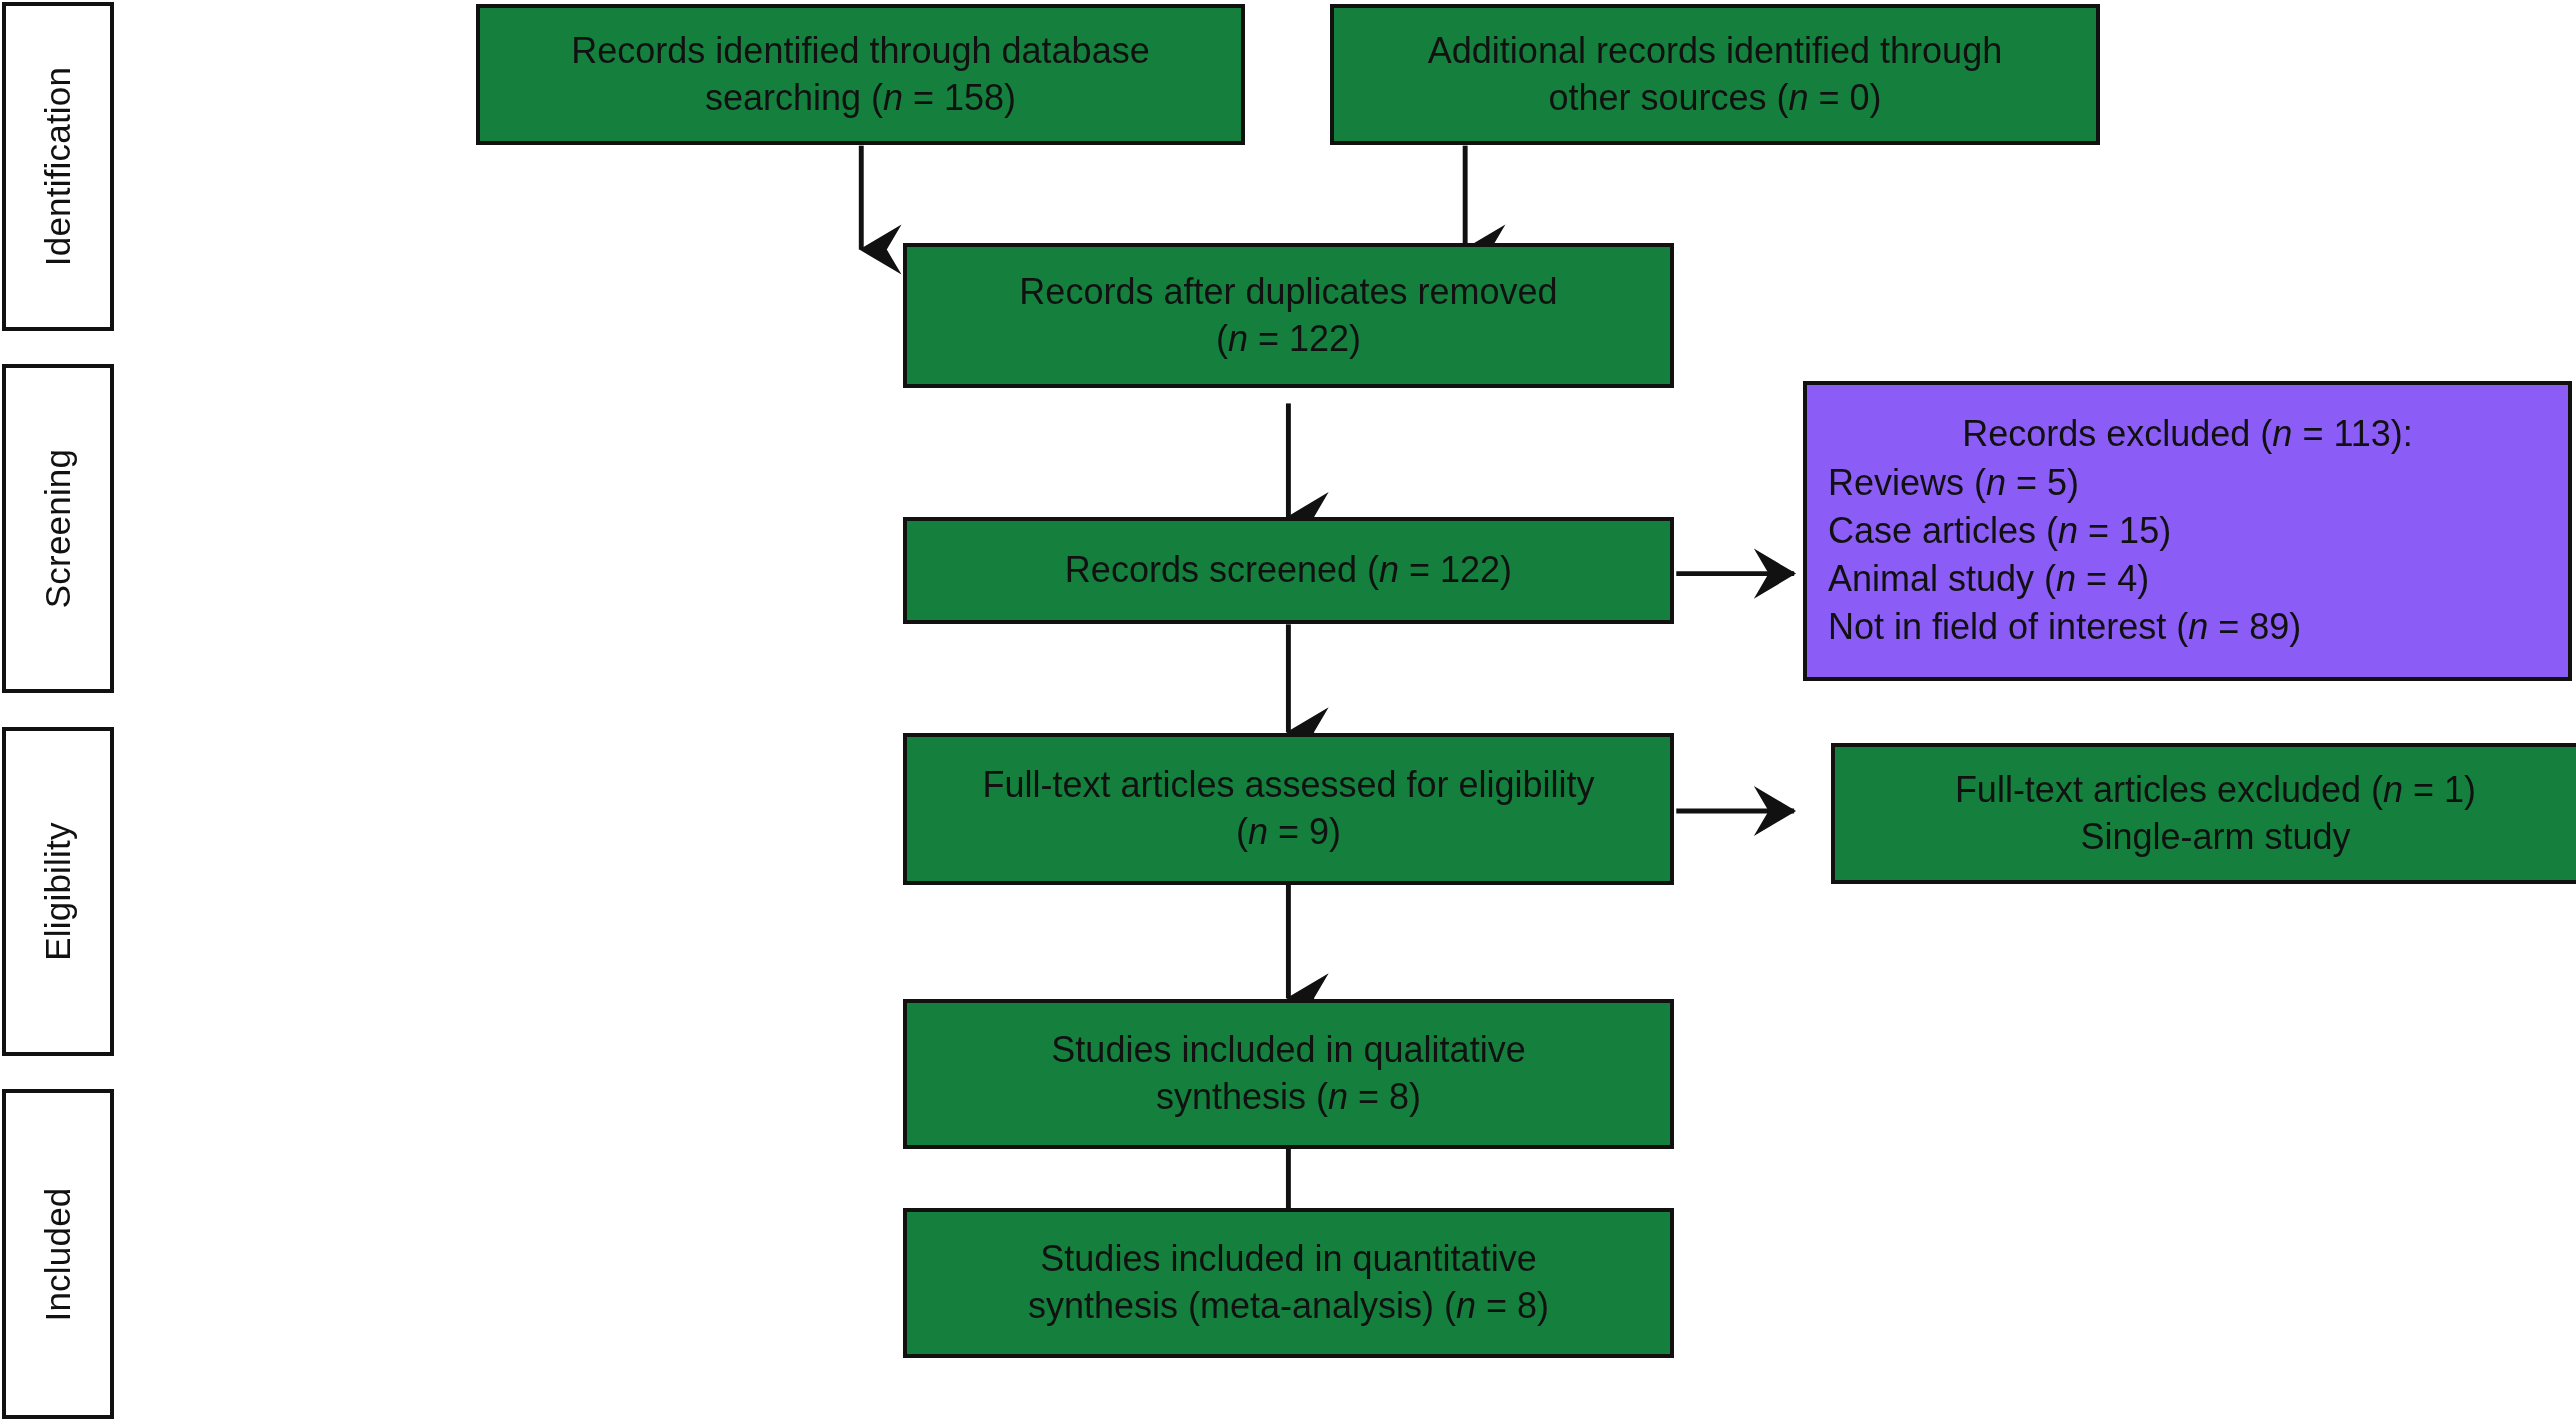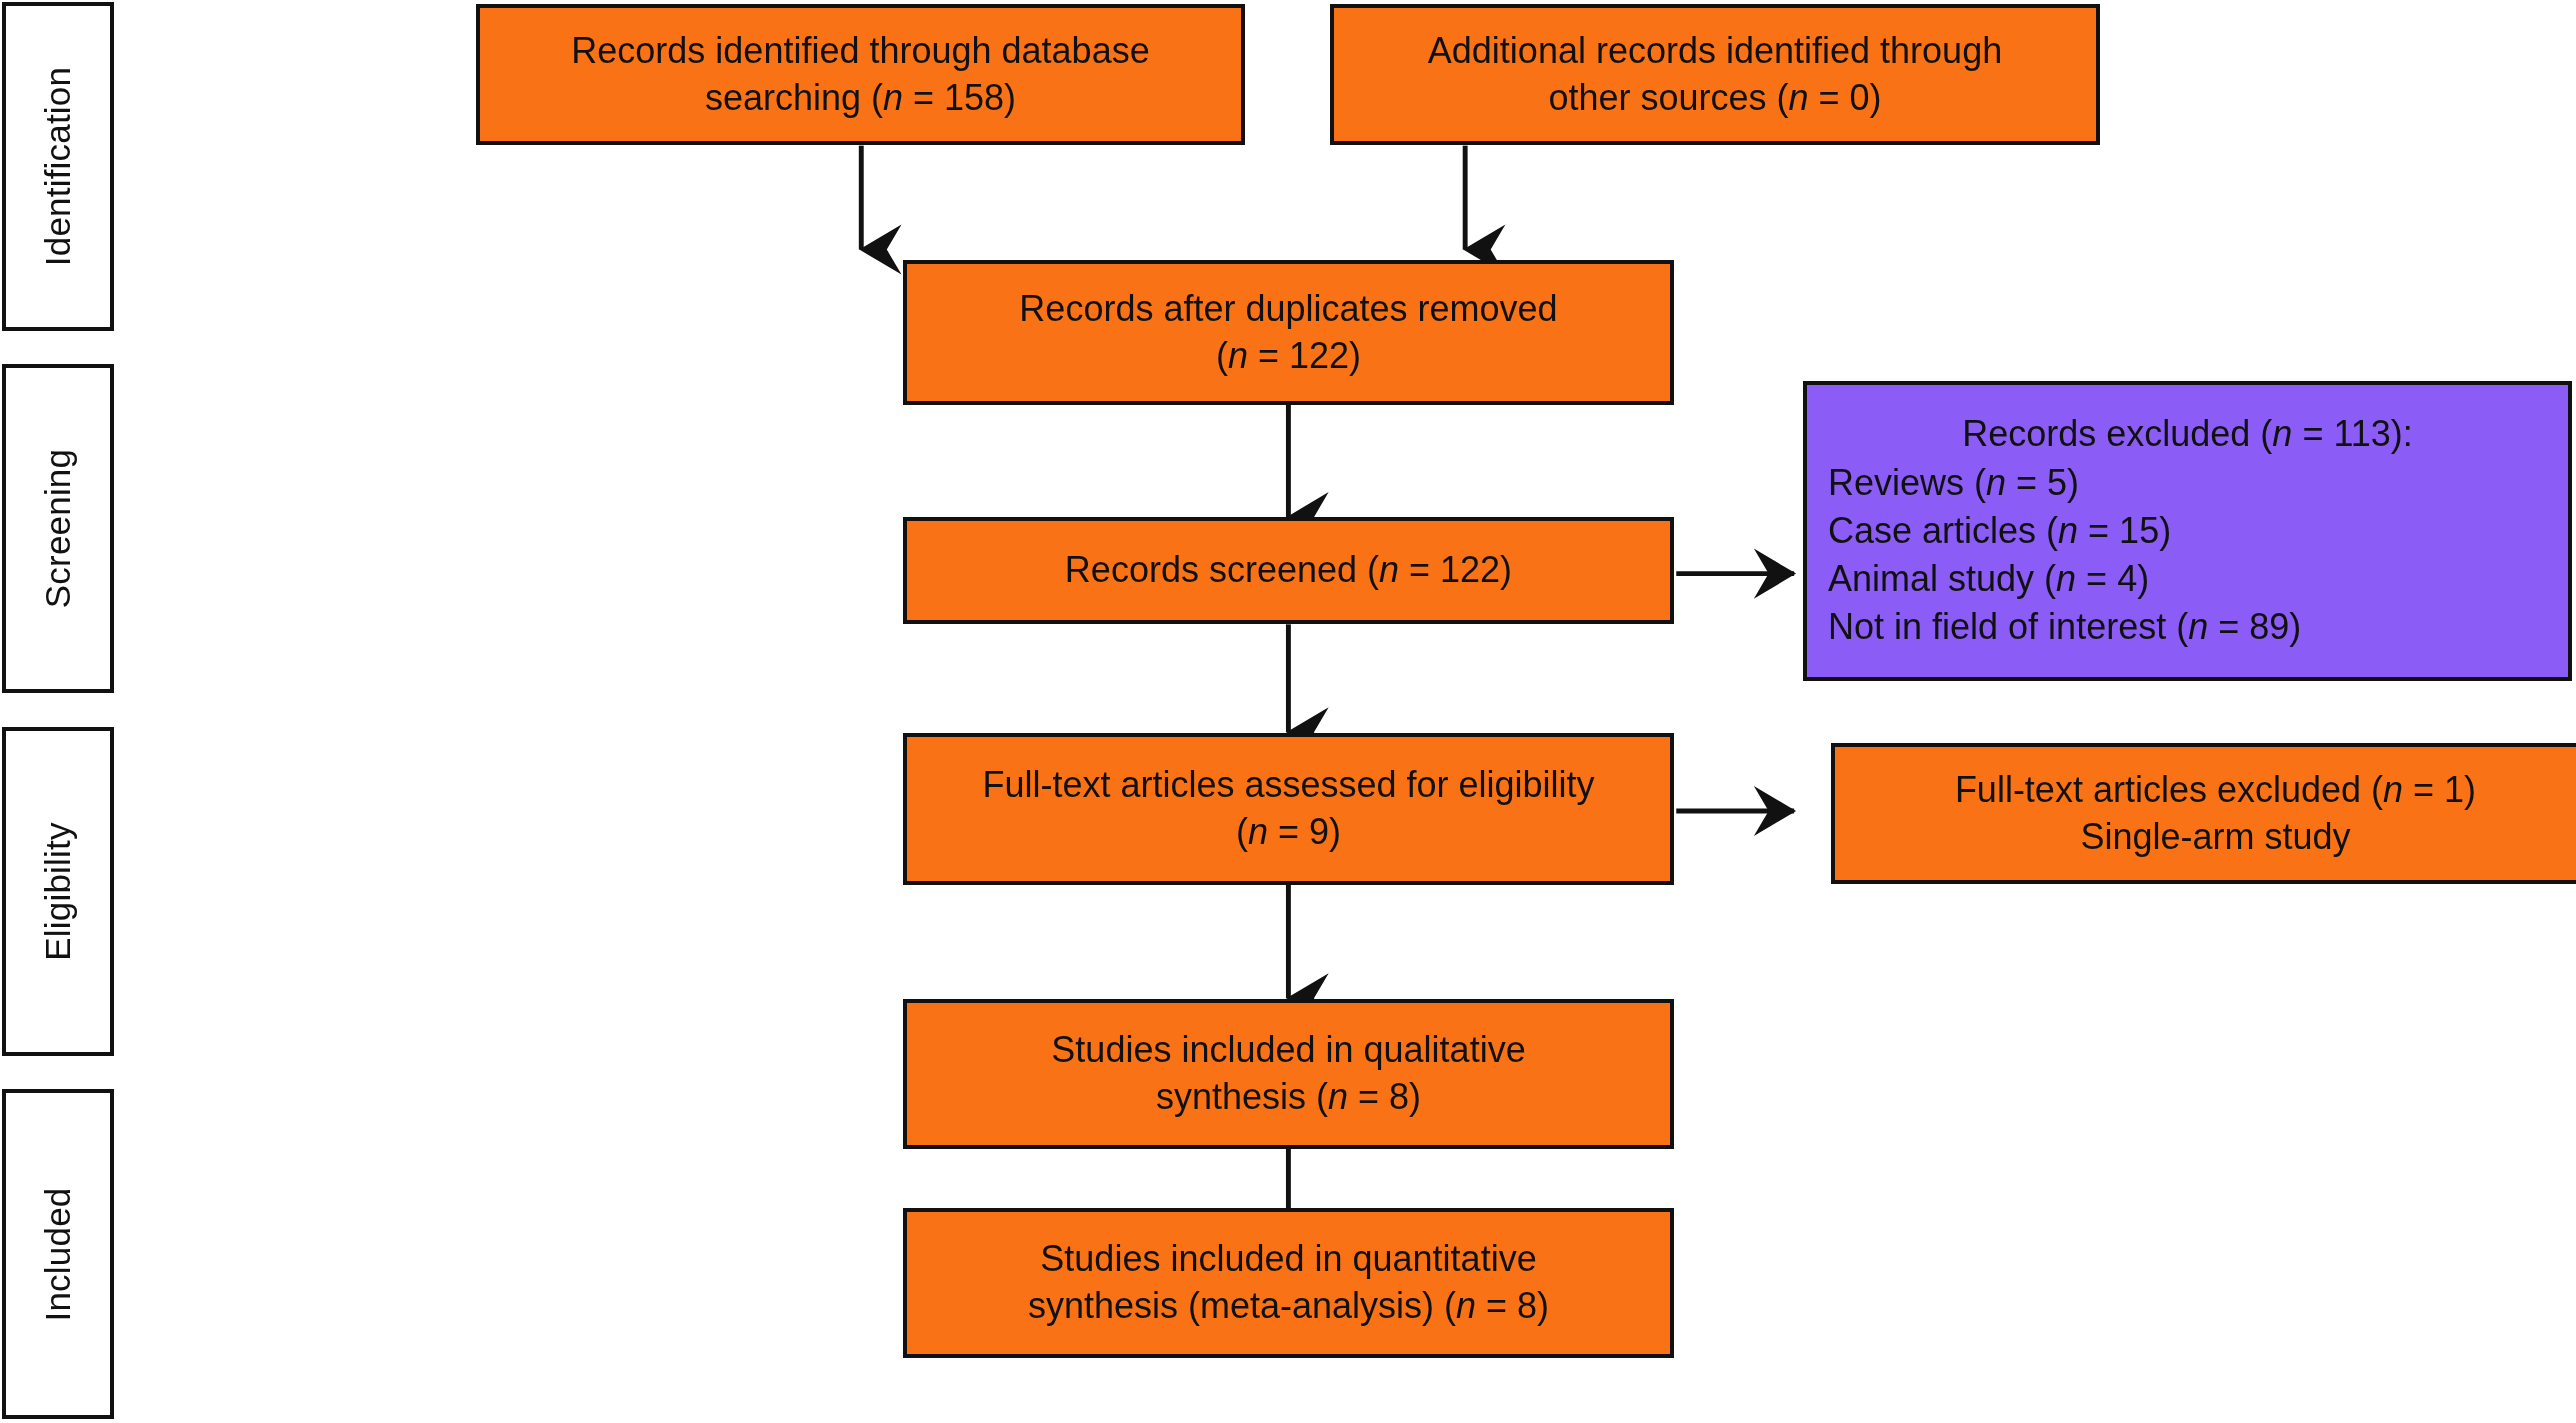--- a/index.html
+++ b/index.html
@@ -16,21 +16,21 @@
     font-family: "Liberation Sans", sans-serif;
     color: #111111;
     overflow: hidden;
   }
 
   
   .box {
     position: absolute;
     box-sizing: border-box;
     border: 4.1px solid #111111;
-    background: #f97316;
+    background: #15803d;
     display: flex;
     align-items: center;
     justify-content: center;
     text-align: center;
     line-height: 1.30;
     font-size: 36px;
     padding: 4.9px 13px;
   }
   .box .txt { display: block; width: 100%; }
 
@@ -139,21 +139,21 @@
     </span>
   </div>
 
   <div class="box" style="left:1330px;top:4.1px;width:770px;height:141px;">
     <span class="txt">
       <span>Additional records identified through</span><br>
       <span>other sources (</span><i class="n">n</i><span> = 0)</span>
     </span>
   </div>
 
-  <div class="box" style="left:903px;top:260px;width:771px;height:145px;">
+  <div class="box" style="left:903px;top:243px;width:771px;height:145px;">
     <span class="txt">
       <span>Records after duplicates removed</span><br>
       <span>(</span><i class="n">n</i><span> = 122)</span>
     </span>
   </div>
 
   <div class="box" style="left:903px;top:517px;width:771px;height:107px;">
     <span class="txt">
       <span>Records screened (</span><i class="n">n</i><span> = 122)</span>
     </span>

